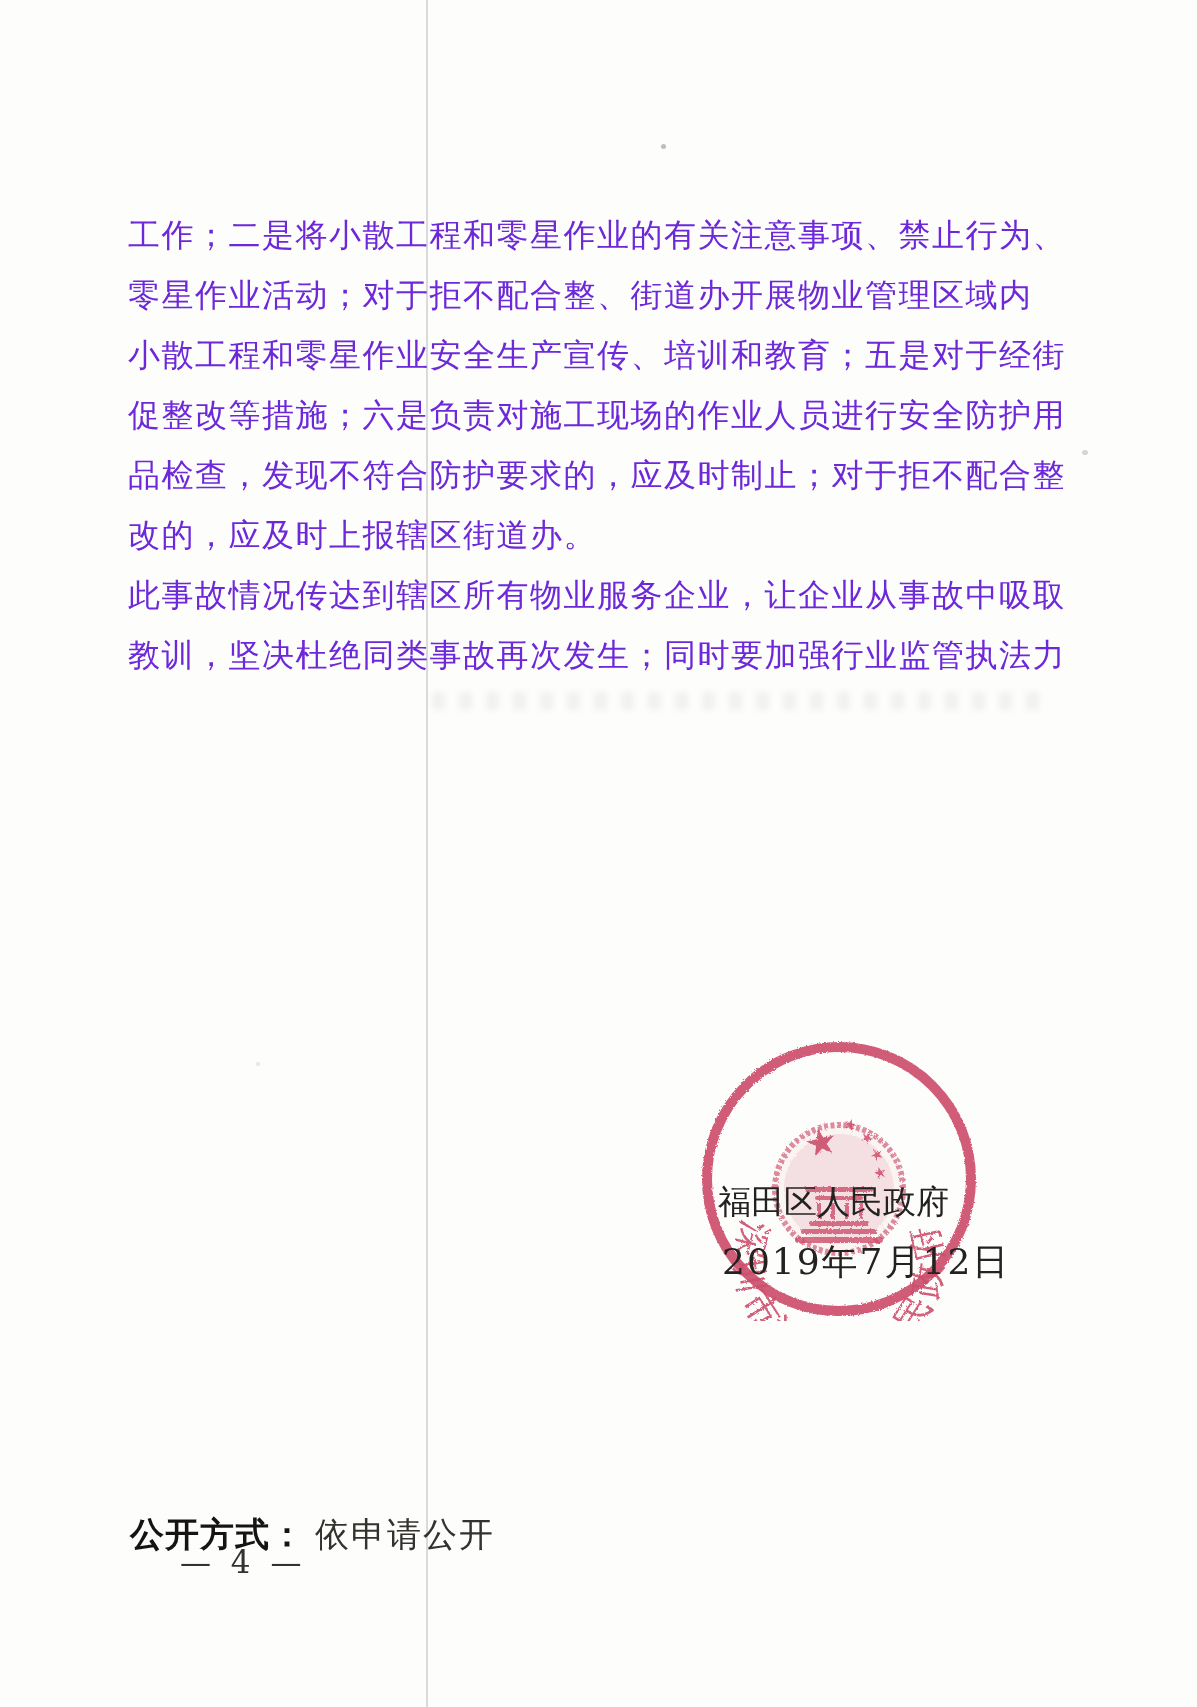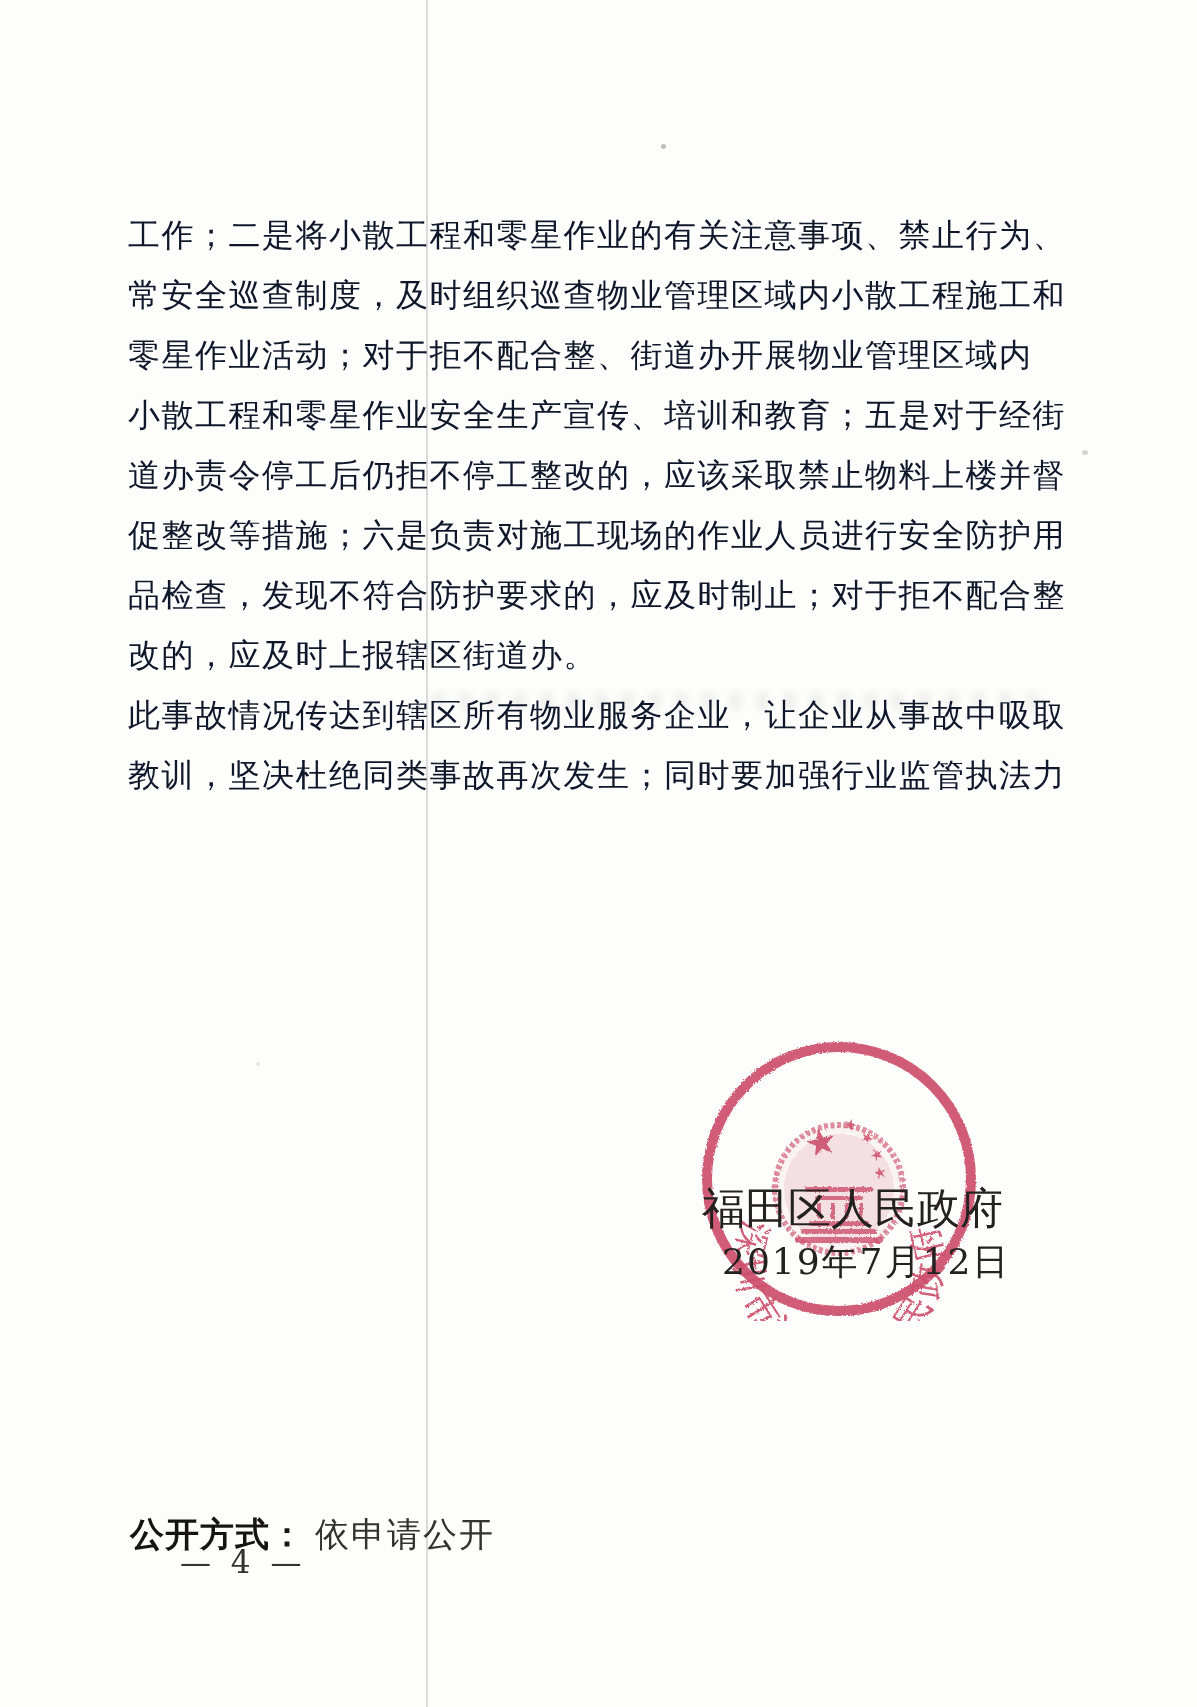--- a/index.html
+++ b/index.html
@@ -26,40 +26,40 @@
     opacity:.45;border-radius:4px;
   }
   .speck{position:absolute;border-radius:50%;background:#8a8a8a;}
   .speck.s1{left:661px;top:144px;width:5px;height:5px;opacity:.55;}
   .speck.s2{left:1082px;top:450px;width:6px;height:5px;opacity:.35;}
   .speck.s3{left:256px;top:1062px;width:4px;height:4px;opacity:.2;}
 
   
   .body-text{
     position:absolute;left:128px;top:205px;width:945px;
-    color:#0f172a;
+    color:#6d28d9;
   }
   .line{
     height:60px;line-height:60px;
     font-size:32px;letter-spacing:1.5px;
     white-space:nowrap;
   }
   .line.indent{padding-left:66px;}
 
   
   .seal{
     position:absolute;left:697px;top:1037px;width:284px;height:284px;
     opacity:.92;
   }
   .seal svg{display:block;width:284px;height:284px;}
 
   
   .seal-authority{
-    position:absolute;left:702px;top:1180px;
-    font-size:43px;letter-spacing:0px;color:#242220;
+    position:absolute;left:718px;top:1180px;
+    font-size:33px;letter-spacing:0px;color:#242220;
     white-space:nowrap;
   }
   .seal-date{
     position:absolute;left:722px;top:1238px;
     font-size:36px;letter-spacing:2px;color:#242220;
     white-space:nowrap;
   }
 
   
   .disclosure{
@@ -85,24 +85,22 @@
 <div class="page">
 
   <div class="fold-line"></div>
   <div class="ghost-band"></div>
   <div class="speck s1"></div>
   <div class="speck s2"></div>
   <div class="speck s3"></div>
 
   <div class="body-text">
     <div class="line">工作；二是将小散工程和零星作业的有关注意事项、禁止行为、</div>
-    <div class="line">常安全巡查制度，及时组织巡查物业管理区域内小散工程施工和</div>
     <div class="line">零星作业活动；对于拒不配合整、街道办开展物业管理区域内</div>
     <div class="line">小散工程和零星作业安全生产宣传、培训和教育；五是对于经街</div>
-    <div class="line">道办责令停工后仍拒不停工整改的，应该采取禁止物料上楼并督</div>
     <div class="line">促整改等措施；六是负责对施工现场的作业人员进行安全防护用</div>
     <div class="line">品检查，发现不符合防护要求的，应及时制止；对于拒不配合整</div>
     <div class="line">改的，应及时上报辖区街道办。</div>
     <div class="line">此事故情况传达到辖区所有物业服务企业，让企业从事故中吸取</div>
     <div class="line">教训，坚决杜绝同类事故再次发生；同时要加强行业监管执法力</div>
   </div>
 
   <div class="seal">
     <svg viewBox="0 0 284 284" xmlns="http://www.w3.org/2000/svg">
       <defs>

